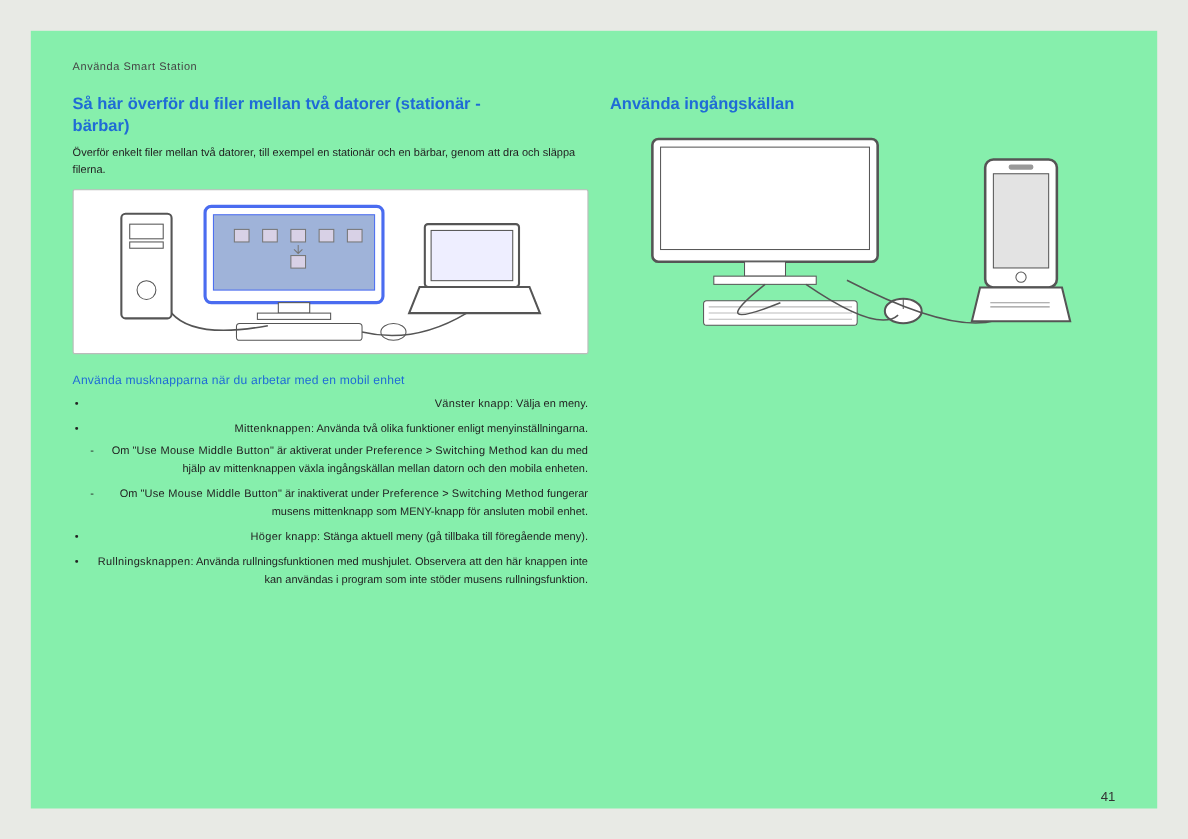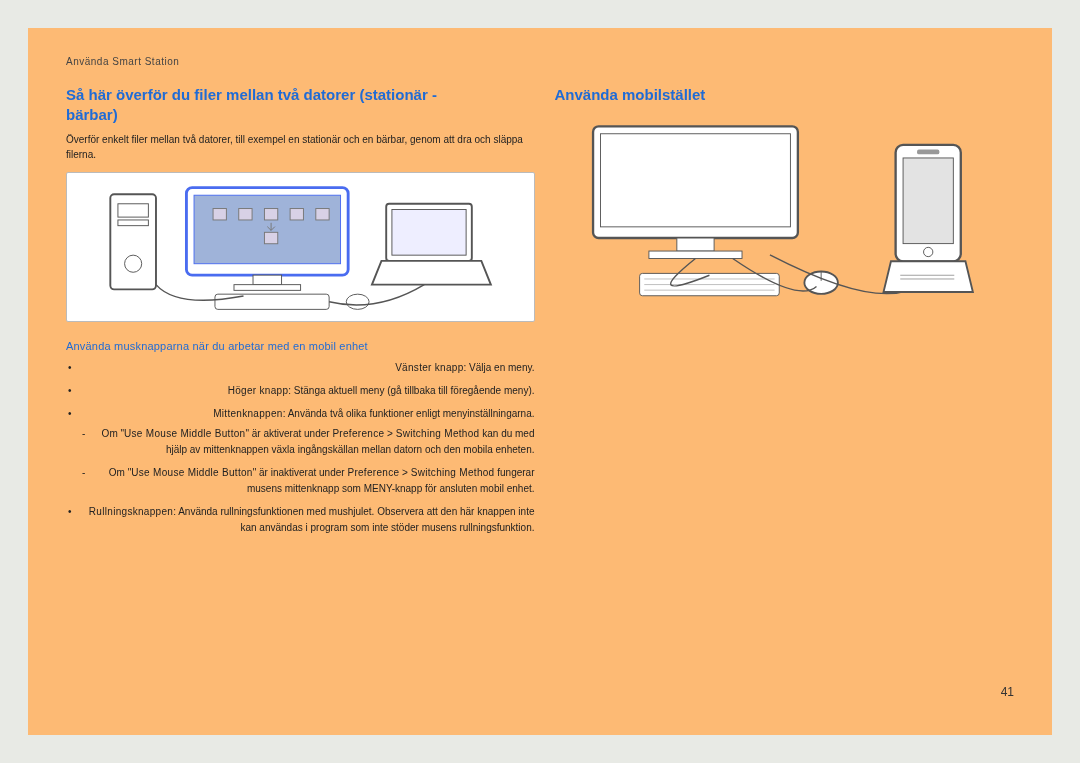--- a/index.html
+++ b/index.html
@@ -4,21 +4,21 @@
 <style>
   * { margin: 0; padding: 0; box-sizing: border-box; }
   body {
     background: #e8eae5;
     font-family: Arial, Helvetica, sans-serif;
     width: 1080px;
     height: 763px;
     padding: 28px;
   }
   .page {
-    background: #fdba74;
+    background: #86efac;
     width: 100%;
     height: 100%;
     padding: 28px 29px 20px 38px;
     position: relative;
   }
   .header {
     font-size: 10px;
     letter-spacing: 0.5px;
     color: #444;
     margin-bottom: 18px;
@@ -92,21 +92,21 @@
   }
   ul.dashes > li::before {
     content: "-";
     position: absolute;
     left: 2px;
     top: 0;
   }
   .term { letter-spacing: 0.3px; }
   .pagenum {
     position: absolute;
-    bottom: 36px;
+    bottom: 4px;
     right: 38px;
     font-size: 12px;
     color: #333;
   }
   .figure2 {
     height: 190px;
     margin: 10px 0 18px 0;
     display: flex;
     align-items: center;
     justify-content: center;
@@ -161,43 +161,43 @@
           <path d="M58 110 Q80 135 150 122" stroke="#555" fill="none" stroke-width="1.5"></path>
           <path d="M240 128 Q290 140 340 110" stroke="#555" fill="none" stroke-width="1.5"></path>
         </svg>
       </div>
 
       <div class="subhead">Använda musknapparna när du arbetar med en mobil enhet</div>
 
       <ul class="bullets">
         <li>
           <span class="term">Vänster knapp</span><span>: Välja en meny.</span>
-        </li>
-        <li>
-          <span class="term">Höger knapp</span><span>: Stänga aktuell meny (gå tillbaka till föregående meny).</span>
         </li>
         <li>
           <span class="term">Mittenknappen</span><span>: Använda två olika funktioner enligt menyinställningarna.</span>
           <ul class="dashes">
             <li>
               <span>Om "</span><span class="term">Use Mouse Middle Button</span><span>" är aktiverat under </span><span class="term">Preference</span><span> &gt; </span><span class="term">Switching Method</span><span> kan du med hjälp av mittenknappen växla ingångskällan mellan datorn och den mobila enheten.</span>
             </li>
             <li>
               <span>Om "</span><span class="term">Use Mouse Middle Button</span><span>" är inaktiverat under </span><span class="term">Preference</span><span> &gt; </span><span class="term">Switching Method</span><span> fungerar musens mittenknapp som MENY-knapp för ansluten mobil enhet.</span>
             </li>
           </ul>
         </li>
         <li>
+          <span class="term">Höger knapp</span><span>: Stänga aktuell meny (gå tillbaka till föregående meny).</span>
+        </li>
+        <li>
           <span class="term">Rullningsknappen</span><span>: Använda rullningsfunktionen med mushjulet. Observera att den här knappen inte kan användas i program som inte stöder musens rullningsfunktion.</span>
         </li>
       </ul>
     </div>
 
     <div class="col">
-      <h2 class="blue-heading">Använda mobilstället</h2>
+      <h2 class="blue-heading">Använda ingångskällan</h2>
 
       <div class="figure2">
         <svg viewBox="0 0 440 200">
 
           <rect x="10" y="10" width="220" height="120" rx="6" fill="#fff" stroke="#555" stroke-width="2.5"></rect>
           <rect x="18" y="18" width="204" height="100" fill="#fff" stroke="#555"></rect>
           <rect x="100" y="130" width="40" height="14" fill="#fff" stroke="#555"></rect>
           <rect x="70" y="144" width="100" height="8" fill="#fff" stroke="#555"></rect>
 
           <rect x="60" y="168" width="150" height="24" rx="3" fill="#fff" stroke="#555"></rect>

